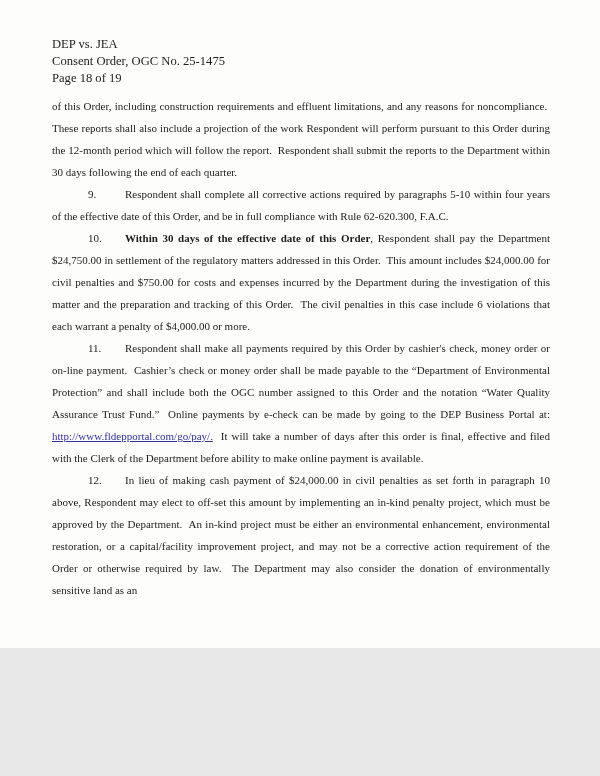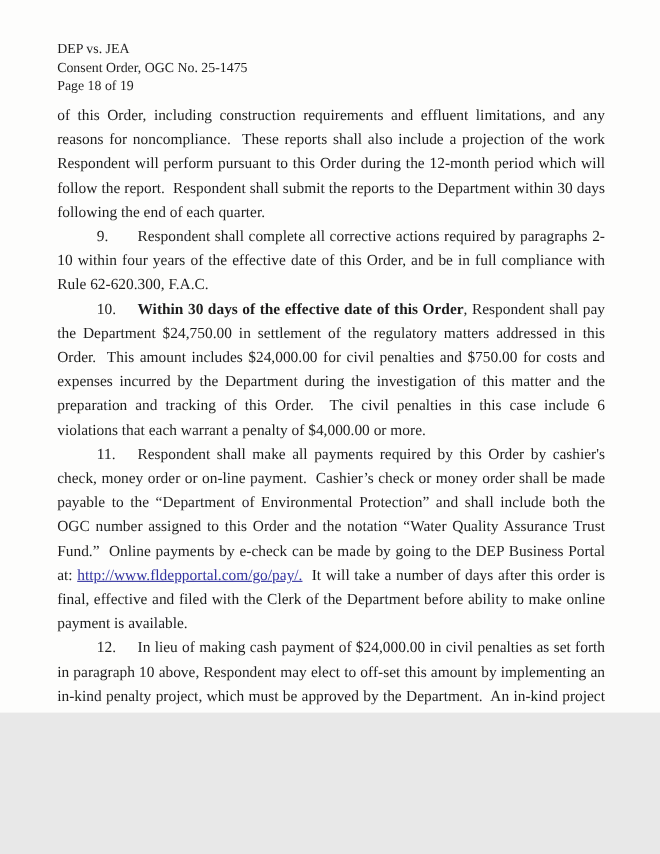--- a/index.html
+++ b/index.html
@@ -18,21 +18,21 @@
     font-family: "Liberation Serif", "DejaVu Serif", serif;
     color: #1d1d1d;
     overflow: hidden;
   }
   .doc-header {
     font-size: 12.6px;
     line-height: 17px;
   }
   .doc-body {
     margin-top: 8px;
-    font-size: 14px;
+    font-size: 11px;
     line-height: 22px;
   }
   .para {
     margin: 0;
     text-align: justify;
   }
   .pnum {
     display: inline-block;
     width: 73px;
     box-sizing: border-box;
@@ -52,18 +52,18 @@
 <body>
 
 <div class="page">
   <header class="doc-header">
     <div>DEP vs. JEA</div>
     <div>Consent Order, OGC No. 25-1475</div>
     <div>Page 18 of 19</div>
   </header>
   <main class="doc-body" id="paragraphs">
       <p class="para"><span class="seg">of this Order, including construction requirements and effluent limitations, and any reasons for noncompliance.&nbsp; These reports shall also include a projection of the work Respondent will perform pursuant to this Order during the 12-month period which will follow the report.&nbsp; Respondent shall submit the reports to the Department within 30 days following the end of each quarter.</span></p>
-      <p class="para"><span class="pnum">9.</span><span class="seg">Respondent shall complete all corrective actions required by paragraphs 2-10 within four years of the effective date of this Order, and be in full compliance with Rule 62-620.300, F.A.C.</span></p>
+      <p class="para"><span class="pnum">9.</span><span class="seg">Respondent shall complete all corrective actions required by paragraphs 5-10 within four years of the effective date of this Order, and be in full compliance with Rule 62-620.300, F.A.C.</span></p>
       <p class="para"><span class="pnum">10.</span><span class="bold">Within 30 days of the effective date of this Order</span><span class="seg">, Respondent shall pay the Department $24,750.00 in settlement of the regulatory matters addressed in this Order.&nbsp; This amount includes $24,000.00 for civil penalties and $750.00 for costs and expenses incurred by the Department during the investigation of this matter and the preparation and tracking of this Order.&nbsp; The civil penalties in this case include 6 violations that each warrant a penalty of $4,000.00 or more.</span></p>
       <p class="para"><span class="pnum">11.</span><span class="seg">Respondent shall make all payments required by this Order by cashier's check, money order or on-line payment.&nbsp; Cashier’s check or money order shall be made payable to the “Department of Environmental Protection” and shall include both the OGC number assigned to this Order and the notation “Water Quality Assurance Trust Fund.”&nbsp; Online payments by e-check can be made by going to the DEP Business Portal at: </span><a class="doclink" href="#" style="color: rgb(50, 50, 160);">http://www.fldepportal.com/go/pay/.</a><span class="seg">&nbsp; It will take a number of days after this order is final, effective and filed with the Clerk of the Department before ability to make online payment is available.</span></p>
       <p class="para"><span class="pnum">12.</span><span class="seg">In lieu of making cash payment of $24,000.00 in civil penalties as set forth in paragraph 10 above, Respondent may elect to off-set this amount by implementing an in-kind penalty project, which must be approved by the Department.&nbsp; An in-kind project must be either an environmental enhancement, environmental restoration, or a capital/facility improvement project, and may not be a corrective action requirement of the Order or otherwise required by law.&nbsp; The Department may also consider the donation of environmentally sensitive land as an</span></p>
     </main>
 </div>
 
 </body></html>

